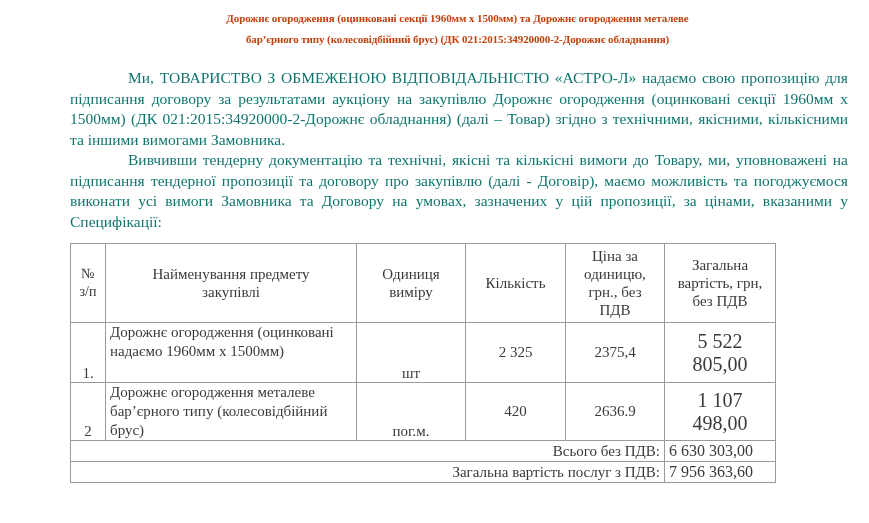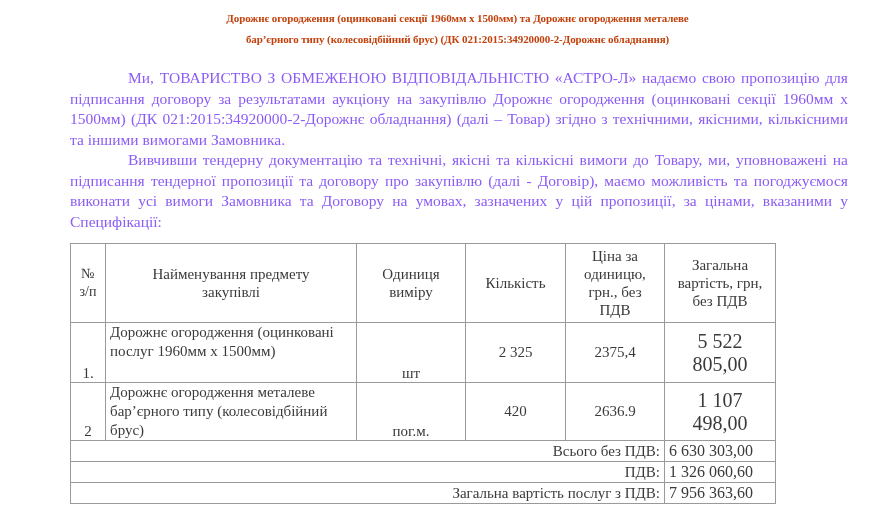--- a/index.html
+++ b/index.html
@@ -1,21 +1,21 @@
 <!DOCTYPE html>
 <html><head>
 <meta charset="utf-8">
 <style>
   html, body { margin:0; padding:0; background:#ffffff; }
   body { width:869px; height:523px; overflow:hidden; position:relative;
          font-family:"Liberation Serif","DejaVu Serif",serif; color:#2b2b2b; }
   .title { position:absolute; left:0; top:8px; width:869px; text-align:center;
            font-weight:bold; font-size:11px; line-height:21px; color:#c2410c; letter-spacing:-0.1px;margin-left:23px; }
   .para { position:absolute; left:70px; width:778px; font-size:15.5px; line-height:20.5px;
-          text-align:justify; color:#8b5cf6; }
+          text-align:justify; color:#0f766e; }
   .para .indent { display:inline-block; width:58px; }
   #p1 { top:68px; }
   #p2 { top:150px; }
   table.spec { position:absolute; left:70px; top:243px; border-collapse:collapse;
                font-size:15px; color:#3a3a3a; table-layout:fixed; }
   table.spec td, table.spec th { border:1px solid #9a9a9a; padding:0 4px; font-weight:normal; }
   table.spec th { text-align:center; vertical-align:middle; line-height:18px; height:78px; }
   .c-no { width:35px; }
   .c-name { width:251px; }
   .c-unit { width:109px; }
@@ -58,40 +58,36 @@
       <tr>
     <th style="font-size:14px;">№ з/п</th>
     <th style="padding:0 40px;text-align:center;">Найменування предмету закупівлі</th>
     <th style="padding:0 22px;">Одиниця виміру</th>
     <th>Кількість</th>
     <th style="padding:0 14px;">Ціна за одиницю, грн., без ПДВ</th>
     <th style="padding:0 10px;margin-left:35px;">Загальна вартість, грн, без ПДВ</th>
   </tr>
   <tr class="r1">
     <td class="num">1.</td>
-    <td class="name">Дорожнє огородження (оцинковані послуг 1960мм х 1500мм)</td>
+    <td class="name">Дорожнє огородження (оцинковані надаємо 1960мм х 1500мм)</td>
     <td class="unit">шт</td>
     <td class="val">2 325</td>
     <td class="val">2375,4</td>
     <td class="total">5 522 805,00</td>
   </tr>
   <tr class="r2">
     <td class="num">2</td>
     <td class="name">Дорожнє огородження металеве бар’єрного типу (колесовідбійний брус)</td>
     <td class="unit">пог.м.</td>
     <td class="val">420</td>
     <td class="val">2636.9</td>
     <td class="total">1 107 498,00</td>
   </tr>
   <tr class="sum">
     <td colspan="5" class="sum-label">Всього без ПДВ:</td>
     <td class="sum-val">6 630 303,00</td>
   </tr>
   <tr class="sum">
-    <td colspan="5" class="sum-label">ПДВ:</td>
-    <td class="sum-val">1 326 060,60</td>
-  </tr>
-  <tr class="sum">
     <td colspan="5" class="sum-label">Загальна вартість послуг з ПДВ:</td>
     <td class="sum-val">7 956 363,60</td>
   </tr>
 </tbody>
   </table>
 
 </body></html>

